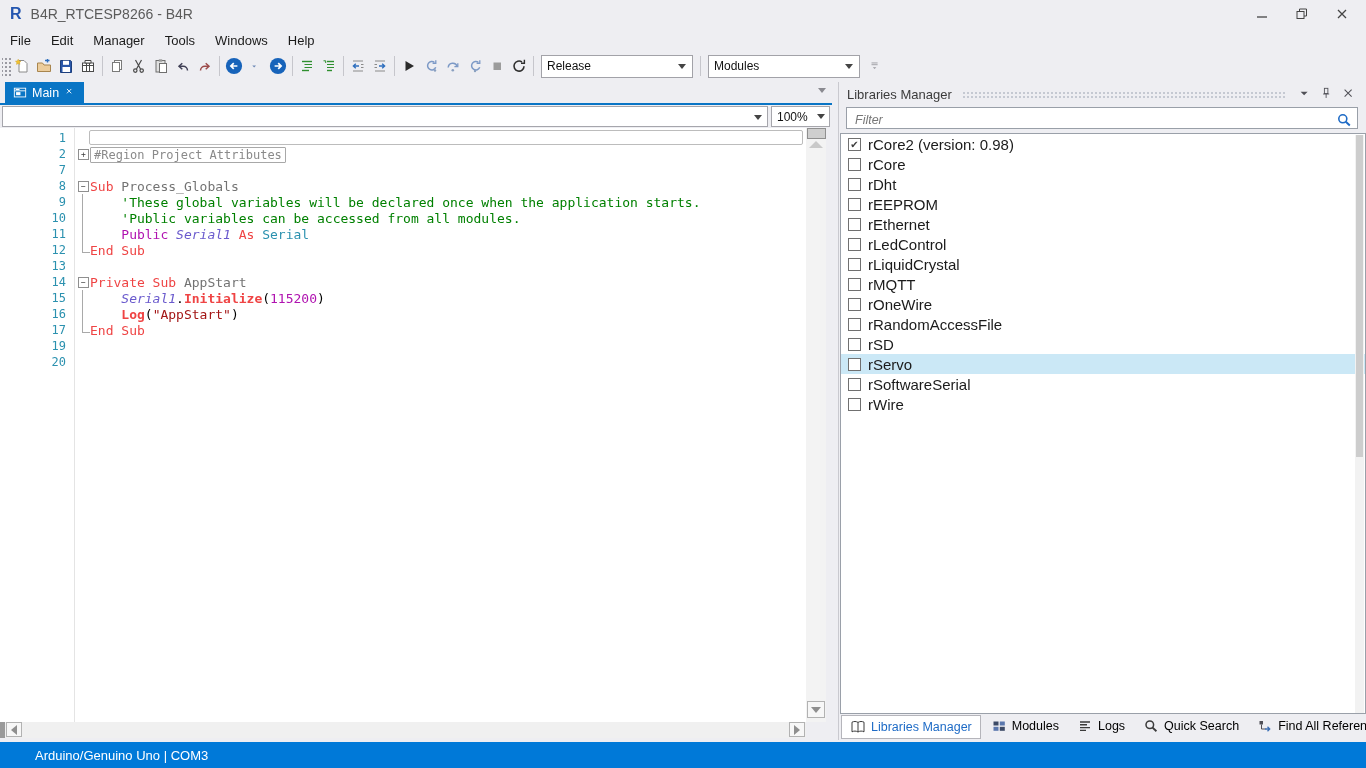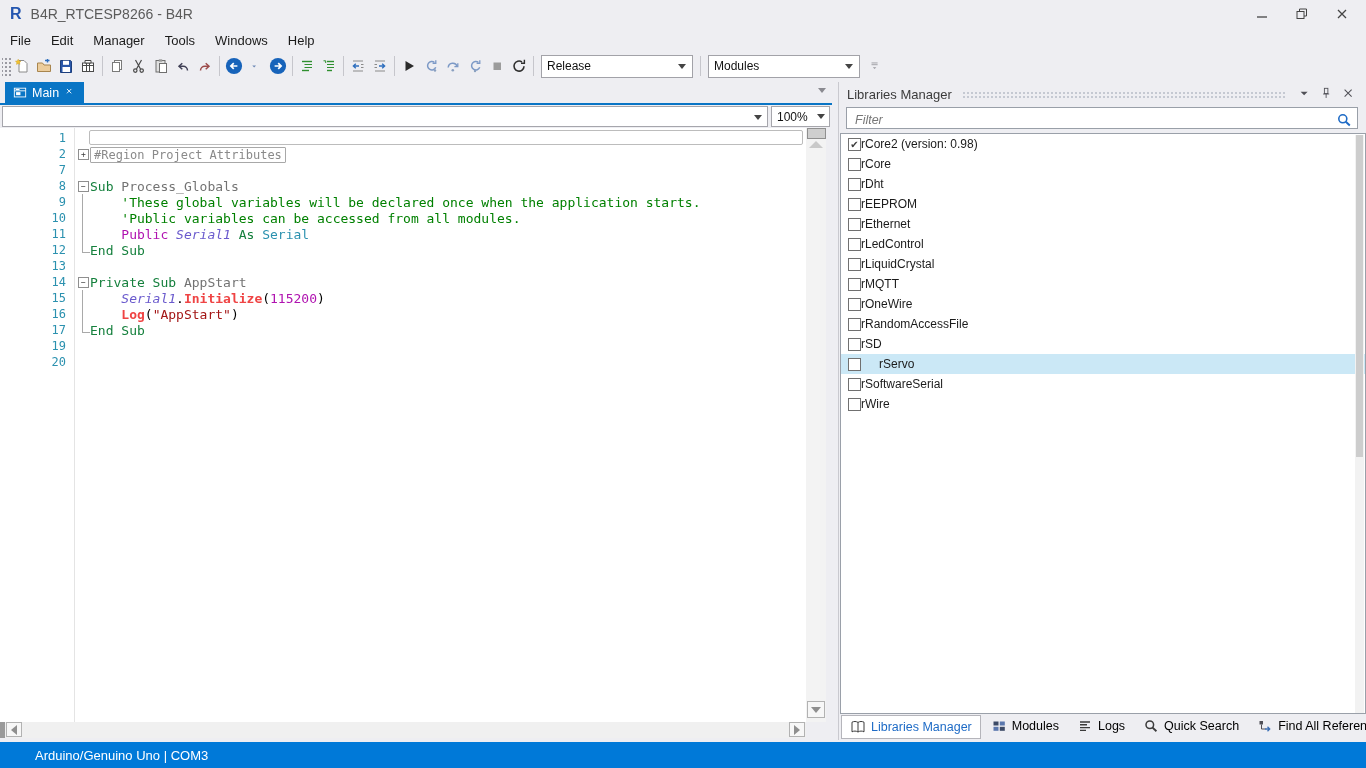--- a/index.html
+++ b/index.html
@@ -42,21 +42,21 @@
   .editorbody{left:0;top:46px;width:826px;height:594px;background:#fff;overflow:hidden;}
   .gutterline{position:absolute;left:74px;top:0;width:1px;height:594px;background:#e4e4e4;}
   .lineswrap{position:absolute;left:0;top:2px;right:20px;}
   .crow{display:flex;height:16px;align-items:center;}
   .ln{width:66px;text-align:right;font-family:"DejaVu Sans Mono",monospace;font-size:12px;color:#2B91AF;flex:none;}
   .foldcol{width:24px;height:16px;position:relative;flex:none;}
   .foldbox{position:absolute;left:12px;top:3px;width:9px;height:9px;border:1px solid #8f8f8f;background:#fff;font:8px/9px "DejaVu Sans Mono",monospace;color:#3a3a3a;text-align:center;box-sizing:content-box;}
   .gpipe{position:absolute;left:16px;top:0;width:1px;height:16px;background:#a9a9a9;}
   .gcorner{position:absolute;left:16px;top:0;width:7px;height:10px;border-left:1px solid #a9a9a9;border-bottom:1px solid #a9a9a9;}
   .codecol{font-family:"DejaVu Sans Mono",monospace;font-size:13px;white-space:pre;color:#000;}
-  .seg-kw{color:#15803d;} .seg-mod{color:#b012b0;} .seg-var{color:#6a5acd;font-style:italic;} .seg-type{color:#2B91AF;}
+  .seg-kw{color:#ef4444;} .seg-mod{color:#b012b0;} .seg-var{color:#6a5acd;font-style:italic;} .seg-type{color:#2B91AF;}
   .seg-mem{color:#ef4444;font-weight:bold;} .seg-num{color:#b012b0;} .seg-str{color:#a31515;} .seg-cmt{color:#008000;}
   .seg-pl{color:#000;} .seg-bold{color:#737373;font-weight:normal;}
   .seg-region{color:#8a8a8a;border:1px solid #a8a8a8;padding:0 3px;font-size:12px;border-radius:1px;}
   .caretbox{position:absolute;left:89px;top:2px;width:712px;height:13px;border:1px solid #bcbcbc;border-radius:2px;}
   
   .vscroll{left:806px;top:46px;width:20px;height:594px;background:#f3f3f3;}
   .vgrip{position:absolute;left:1px;top:0;width:17px;height:9px;background:#cfcfcf;border:1px solid #909090;}
   .vup{position:absolute;left:2px;top:13px;width:0;height:0;border-left:7px solid transparent;border-right:7px solid transparent;border-bottom:7px solid #c9c9c9;margin-left:1px;}
   .vdownbox{position:absolute;left:1px;bottom:4px;width:16px;height:15px;border:1px solid #b2b2b2;background:#f7f7f7;display:flex;align-items:center;justify-content:center;}
   .vdown{width:0;height:0;border-left:5px solid transparent;border-right:5px solid transparent;border-top:6px solid #8f8f8f;}
@@ -72,23 +72,23 @@
   .phead{position:absolute;left:0;top:2px;width:100%;height:20px;display:flex;align-items:center;}
   .ptitle{font-size:13px;color:#3b3b3b;margin-left:8px;white-space:nowrap;}
   .pdots{flex:1;height:9px;margin:2px 10px 0 10px;background-image:radial-gradient(#c5c9d2 1px,transparent 1px);background-size:4px 4px;}
   .picon{width:18px;height:18px;display:flex;align-items:center;justify-content:center;margin-right:4px;}
   .filterbox{position:absolute;left:7px;top:25px;width:512px;height:22px;background:#fff;border:1px solid #999fa8;box-sizing:border-box;display:flex;align-items:flex-end;}
   .filterbox input{border:none;outline:none;flex:1;font-family:"Liberation Sans",sans-serif;font-style:italic;font-size:12.5px;color:#333;margin-left:6px;background:transparent;}
   .filterbox input::placeholder{color:#777;font-style:italic;}
   .fmag{margin-right:5px;display:flex;}
   .liblist{position:absolute;left:1px;top:51px;width:526px;height:581px;background:#fff;border:1px solid #9aa0a9;box-sizing:border-box;overflow:hidden;}
   .librow{height:20px;display:flex;align-items:center;padding-left:7px;}
-  .librow.sel{background:#cbe8f6;gap:18px;}
+  .librow.sel{background:#cbe8f6;}
   .cb{width:13px;height:13px;border:1px solid #707070;background:#fff;box-sizing:border-box;font:10px/11px "DejaVu Sans",sans-serif;color:#3d3d3d;text-align:center;flex:none;}
-  .liblabel{font-size:12px;color:#1b1b1b;}
+  .liblabel{font-size:15px;color:#1b1b1b;margin-left:7px;}
   .libscroll{position:absolute;right:1px;top:1px;width:9px;height:579px;background:#f2f2f2;}
   .libthumb{position:absolute;left:1px;top:0;width:7px;height:322px;background:#cdcdcd;}
   .btabs{position:absolute;left:2px;bottom:1px;height:24px;display:flex;align-items:flex-start;}
   .btab{height:22px;display:flex;align-items:center;padding:0 8px;font-size:12.5px;color:#000000;margin-right:2px;white-space:nowrap;}
   .btab .blabel{margin-left:5px;}
   .btab.active{background:#fff;border:1px solid #b5b5bb;color:#1e6bc6;}
   
   .statusbar{top:742px;left:0;width:1366px;height:26px;background:#0079d8;display:flex;align-items:center;}
   .statustext{color:#fff;font-size:13px;margin-left:35px;}
 </style>

